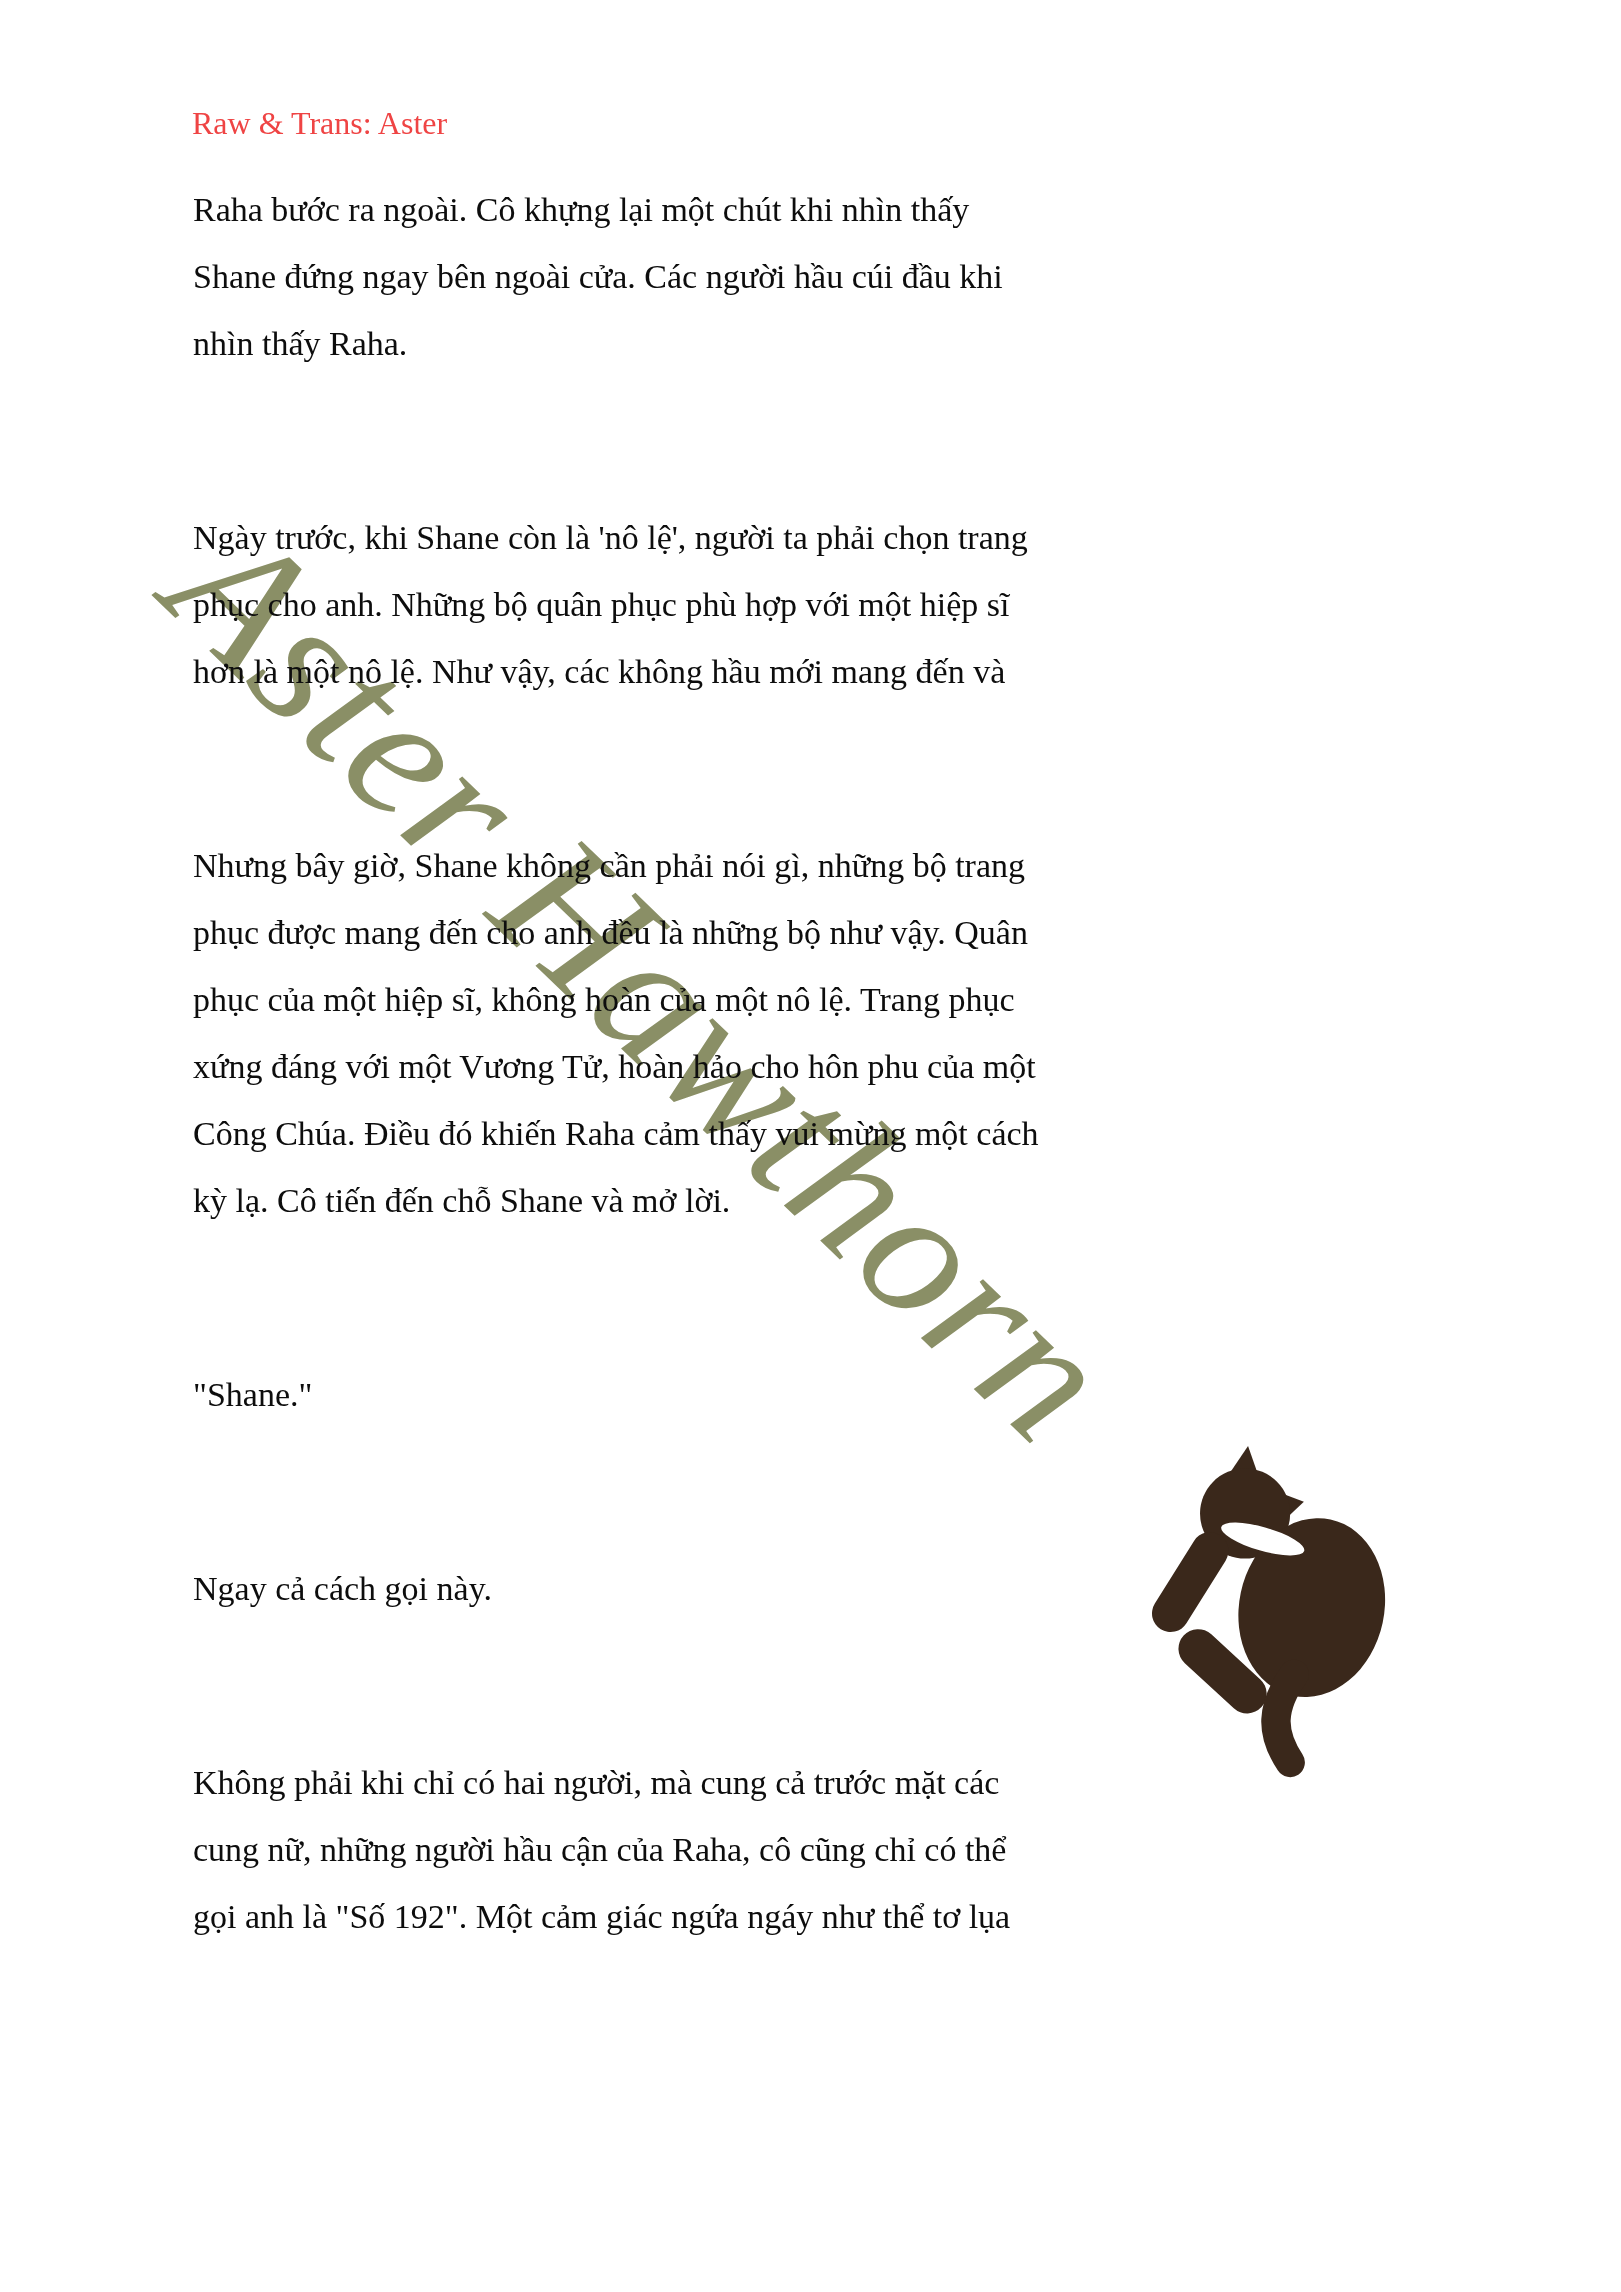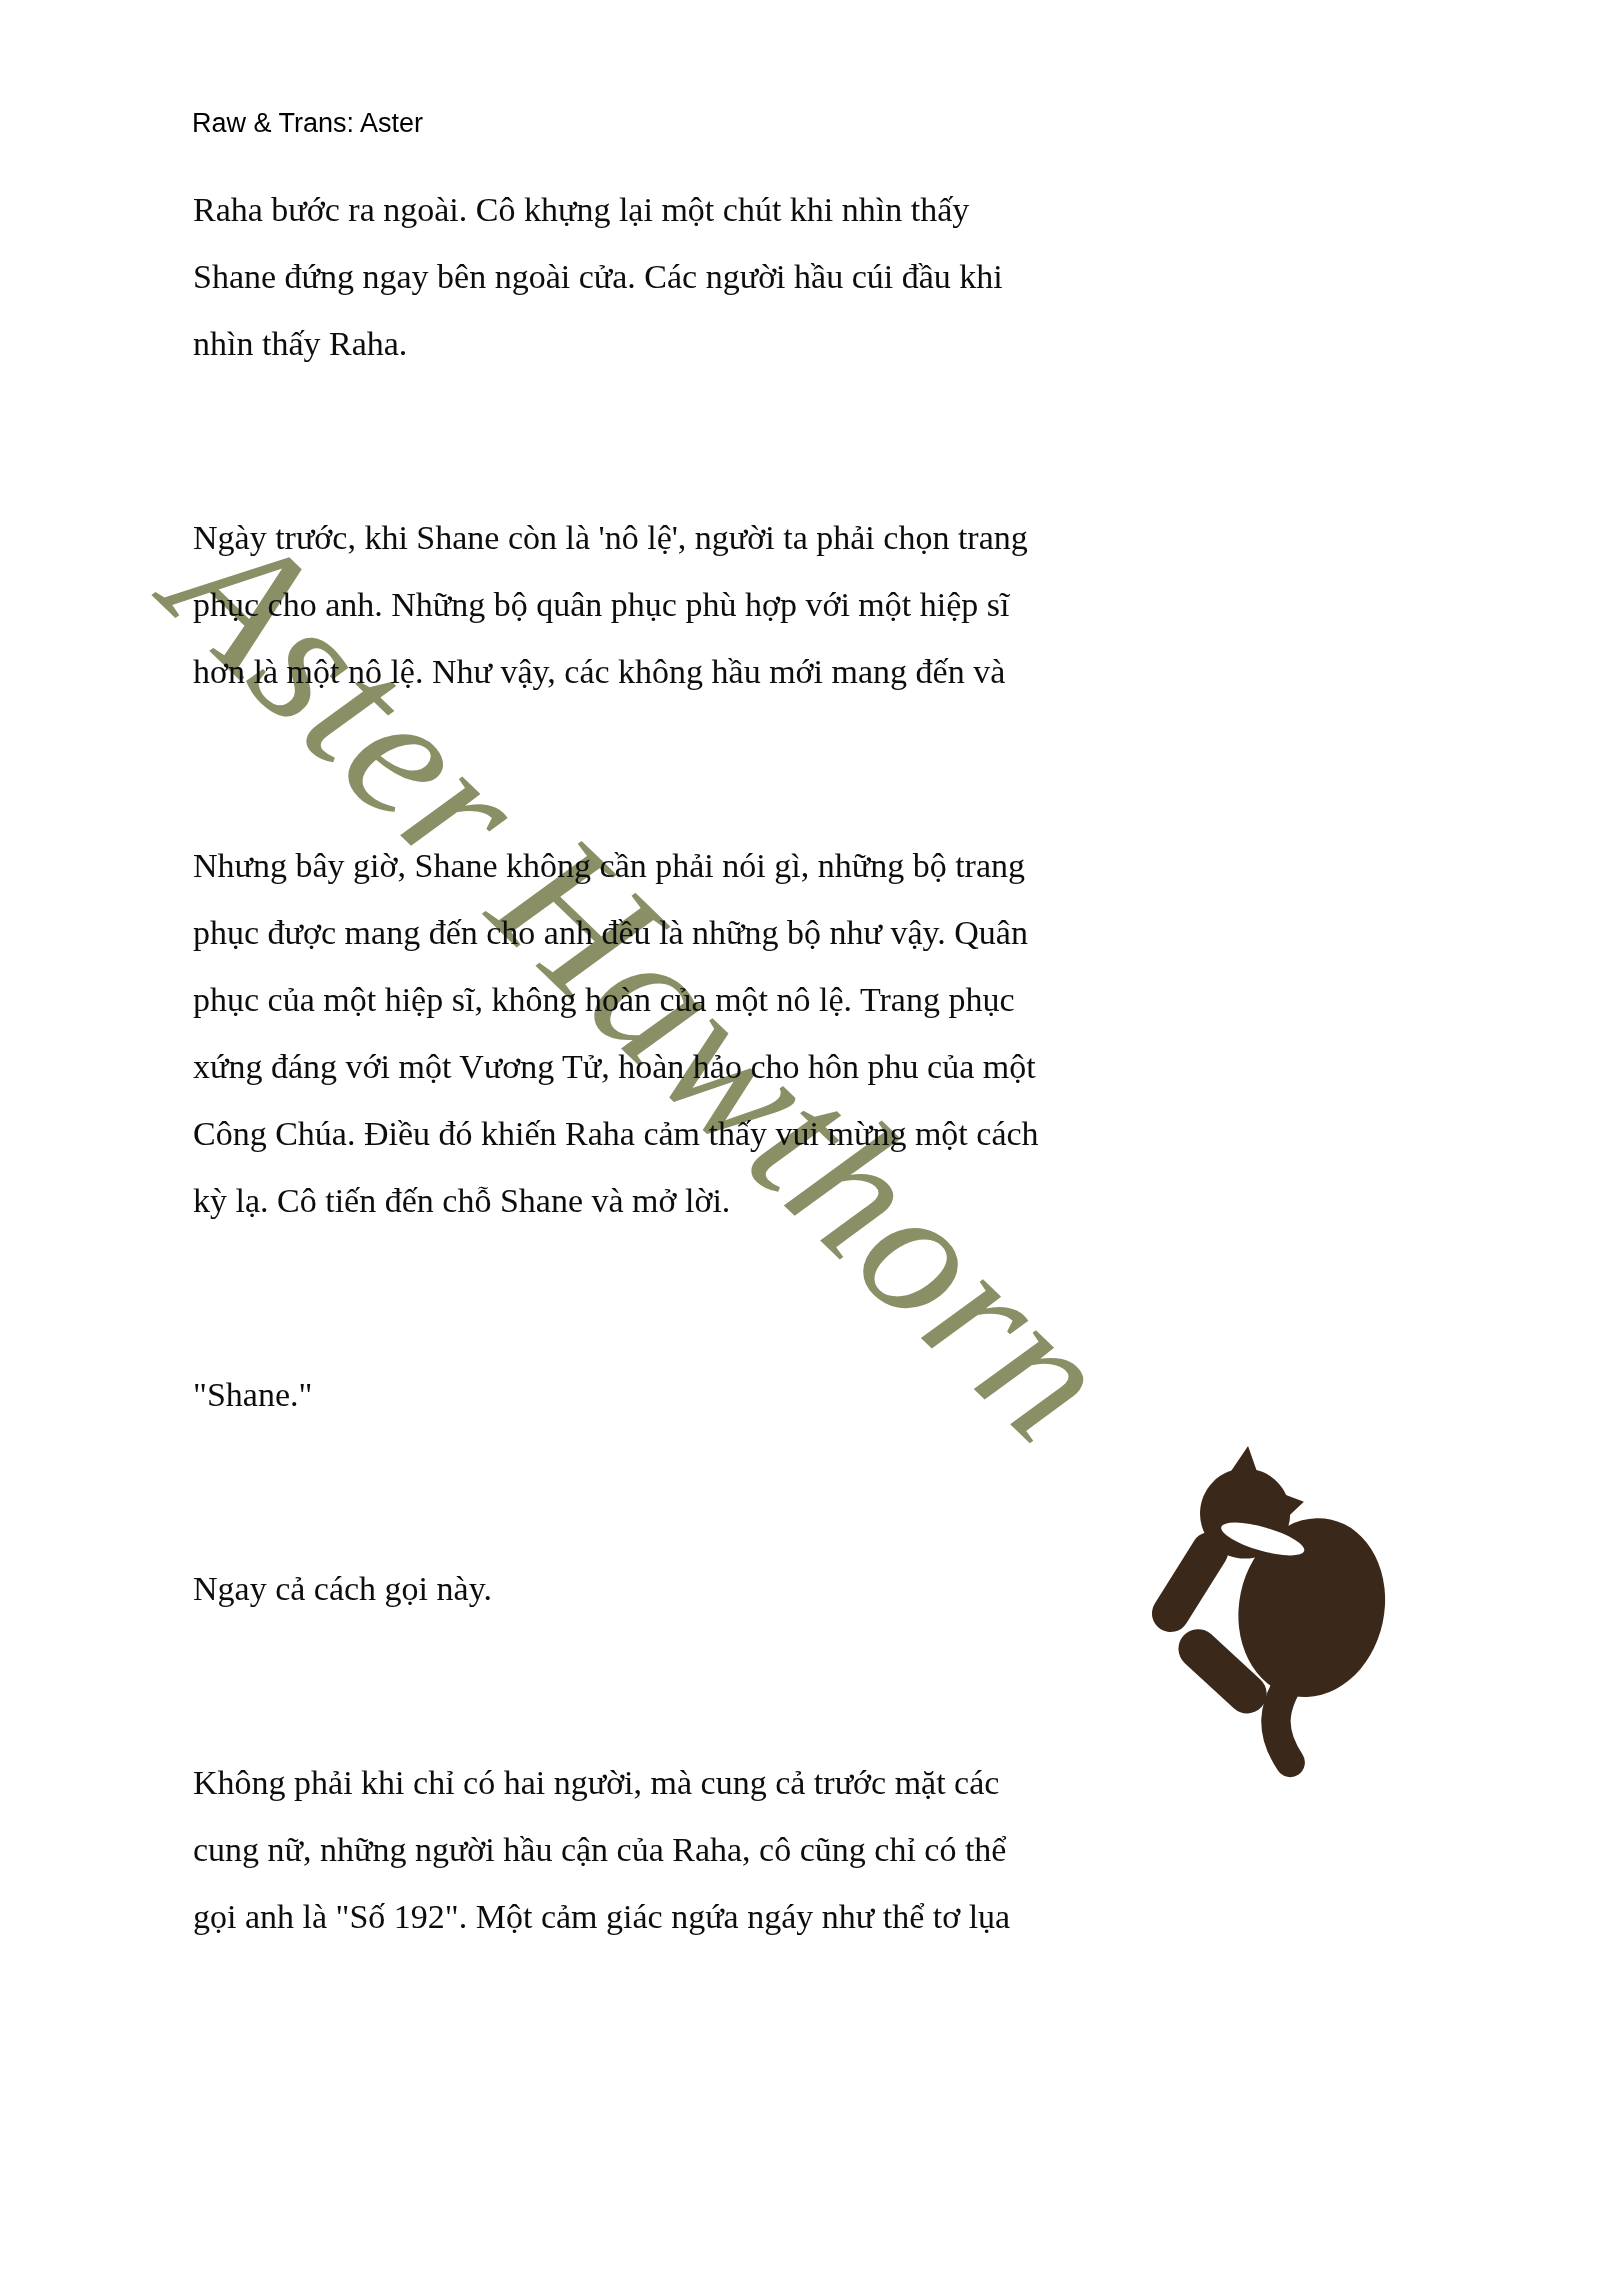--- a/index.html
+++ b/index.html
@@ -12,24 +12,24 @@
     width: 1621px;
     height: 2293px;
     overflow: hidden;
     font-family: "Liberation Serif", serif;
     color: var(--text-color, #0d0d0d);
   }
   .page-header {
     position: absolute;
     left: 192px;
     top: 106px;
-    font-family: Liberation Sans, sans-serif;
-    font-size: 27px;
+    font-family: Liberation Serif, serif;
+    font-size: 32px;
     line-height: 35px;
-    color: #000000;
+    color: #ef4444;
     z-index: 3;
     white-space: nowrap;
   }
   .watermark {
     position: absolute;
     left: 196px;
     top: 461px;
     height: 186px;
     line-height: 186px;
     font-family: "Liberation Serif", serif;

